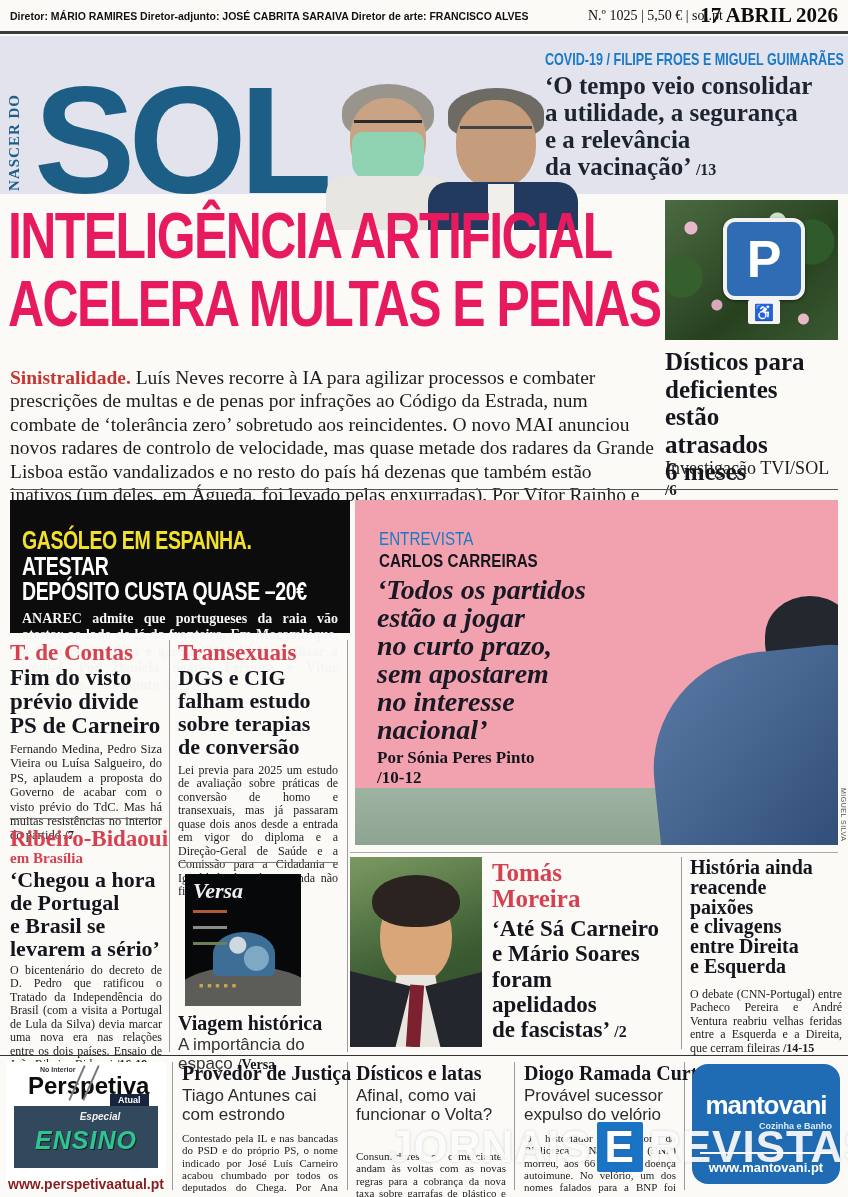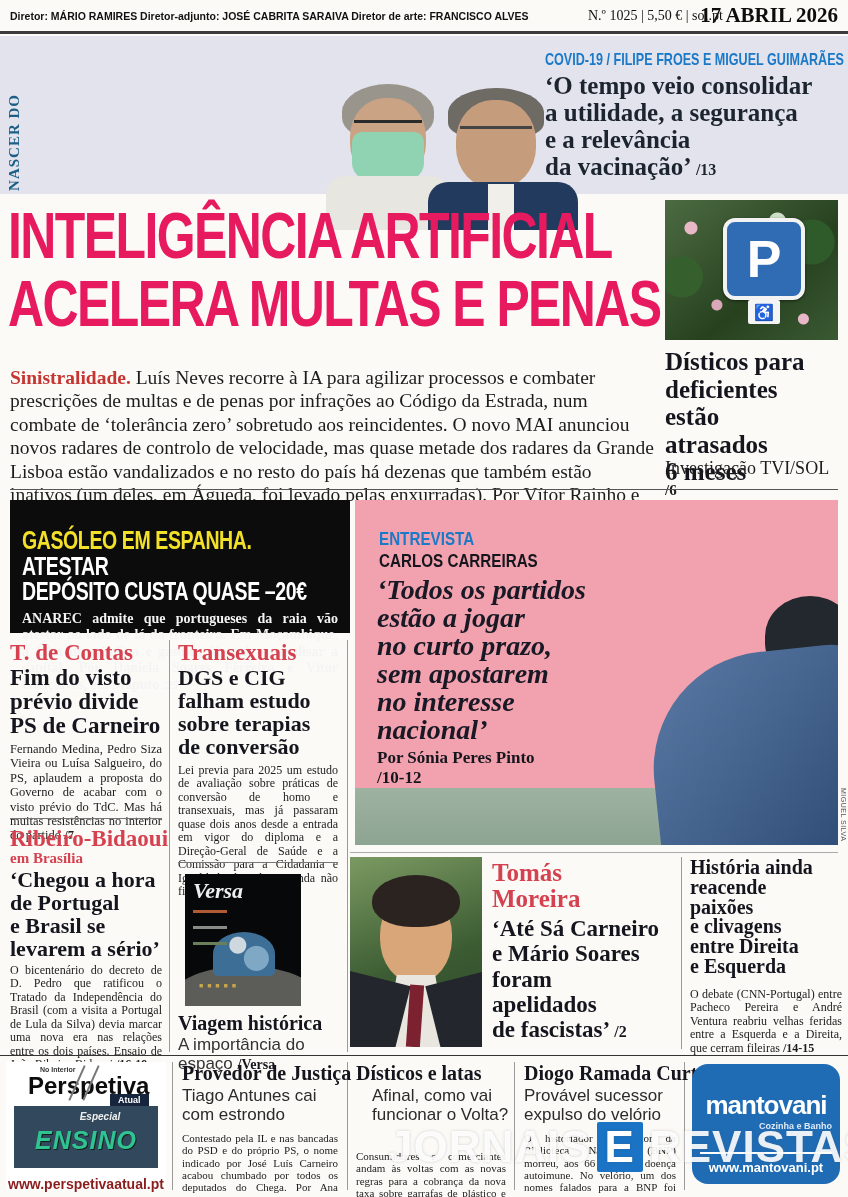--- a/index.html
+++ b/index.html
@@ -95,20 +95,21 @@
 
 <div class="page">
 
   <div class="abs sans" style="left:10px;top:10px;font-size:10.5px;font-weight:bold;color:#111;">Diretor: MÁRIO RAMIRES Diretor-adjunto: JOSÉ CABRITA SARAIVA Diretor de arte: FRANCISCO ALVES</div>
   <div class="abs serif" style="left:588px;top:8px;font-size:14px;color:#111;">N.º 1025 | 5,50 € | sol.pt</div>
   <div class="abs serif" style="right:10px;top:3px;font-size:21px;font-weight:bold;color:#0d0d0d;">17 ABRIL 2026</div>
   <div class="rule" style="left:0;top:31px;width:848px;height:3px;"></div>
 
   <div class="abs masthead">
     <div class="abs nascer">NASCER DO</div>
+    <div class="abs sol-logo">SOL</div>
     <div class="mh-p1-hair"></div>
     <div class="mh-p1-face"></div>
     <div class="mh-p1-glass"></div>
     <div class="mh-p1-mask"></div>
     <div class="mh-p1-body"></div>
     <div class="mh-p2-hair"></div>
     <div class="mh-p2-face"></div>
     <div class="mh-p2-glass"></div>
     <div class="mh-p2-body"></div>
     <div class="mh-p2-shirt"></div>
@@ -156,21 +157,21 @@
     </div>
     <div class="serif jst" style="margin-top:6px;font-weight:bold;font-size:14px;line-height:1.18;color:#f4f4f4;">
       <span>ANAREC admite que portugueses da raia vão atestar ao lado de lá da fronteira. Em Moçambique, a falta de gasolina e gasóleo já está a paralisar a capital. Por Daniela Soares Ferreira e Vítor Gonçalves, em Maputo </span><span class="pageref" style="font-style:italic;font-size:12px;">/25</span>
     </div>
   </div>
 
   <div class="abs ph-entre">
     <div class="entre-band"></div>
     <div class="entre-hair"></div>
     <div class="entre-suit"></div>
-    <div class="abs sans" style="left:24px;top:28px;font-weight:bold;font-size:19px;color:#1a79c8;white-space:nowrap;">
+    <div class="abs sans" style="left:24px;top:28px;font-weight:normal;font-size:19px;color:#1a79c8;white-space:nowrap;">
       <span class="cond" style="transform:scaleX(0.8);">ENTREVISTA</span>
     </div>
     <div class="abs sans" style="left:24px;top:50px;font-weight:bold;font-size:19px;color:#15151d;white-space:nowrap;">
       <span class="cond" style="transform:scaleX(0.8);">CARLOS CARREIRAS</span>
     </div>
     <div class="abs serif pre" style="left:22px;top:76px;width:340px;font-style:italic;font-weight:bold;font-size:28px;line-height:1.0;color:#191925;">‘Todos os partidos
 estão a jogar
 no curto prazo,
 sem apostarem
 no interesse
@@ -274,21 +275,21 @@
     <div class="abs sans" style="left:0;top:114px;width:160px;text-align:center;font-size:14px;font-weight:bold;color:#8b1d1d;">www.perspetivaatual.pt</div>
   </div>
 
   <div class="abs headline" style="left:182px;top:1062px;font-size:20px;">Provedor de Justiça</div>
   <div class="abs sans" style="left:182px;top:1086px;width:158px;font-size:17px;line-height:1.12;color:#2b2b2b;">Tiago Antunes cai com estrondo</div>
   <div class="abs body-txt jst" style="left:182px;top:1132px;width:156px;font-size:11px;line-height:1.12;">
     <span>Contestado pela IL e nas bancadas do PSD e do próprio PS, o nome indicado por José Luís Carneiro acabou chumbado por todos os deputados do Chega. Por Ana Maria Simões </span><span class="pageref">/8-9</span>
   </div>
 
   <div class="abs headline" style="left:356px;top:1062px;font-size:20px;">Dísticos e latas</div>
-  <div class="abs sans" style="left:356px;top:1086px;width:140px;font-size:17px;line-height:1.12;color:#2b2b2b;margin-left:16px;">Afinal, como vai funcionar o Volta?</div>
+  <div class="abs sans" style="left:356px;top:1086px;width:140px;font-size:17px;line-height:1.12;color:#2b2b2b;">Afinal, como vai funcionar o Volta?</div>
   <div class="abs body-txt jst" style="left:356px;top:1150px;width:150px;font-size:11px;line-height:1.12;">
     <span>Consumidores e comerciantes andam às voltas com as novas regras para a cobrança da nova taxa sobre garrafas de plástico e latas. As maiores dúvidas estão na restauração </span>
   </div>
 
   <div class="abs headline" style="left:524px;top:1062px;font-size:20px;">Diogo Ramada Curto</div>
   <div class="abs sans" style="left:524px;top:1086px;width:155px;font-size:17px;line-height:1.12;color:#2b2b2b;">Provável sucessor expulso do velório</div>
   <div class="abs body-txt jst" style="left:524px;top:1132px;width:152px;font-size:11px;line-height:1.12;">
     <span>O historiador e diretor da Biblioteca Nacional (BNP) morreu, aos 66 anos, de doença autoimune. No velório, um dos nomes falados para a BNP foi convidado a sair. Por Diogo Vaz Pinto </span>
   </div>
 

